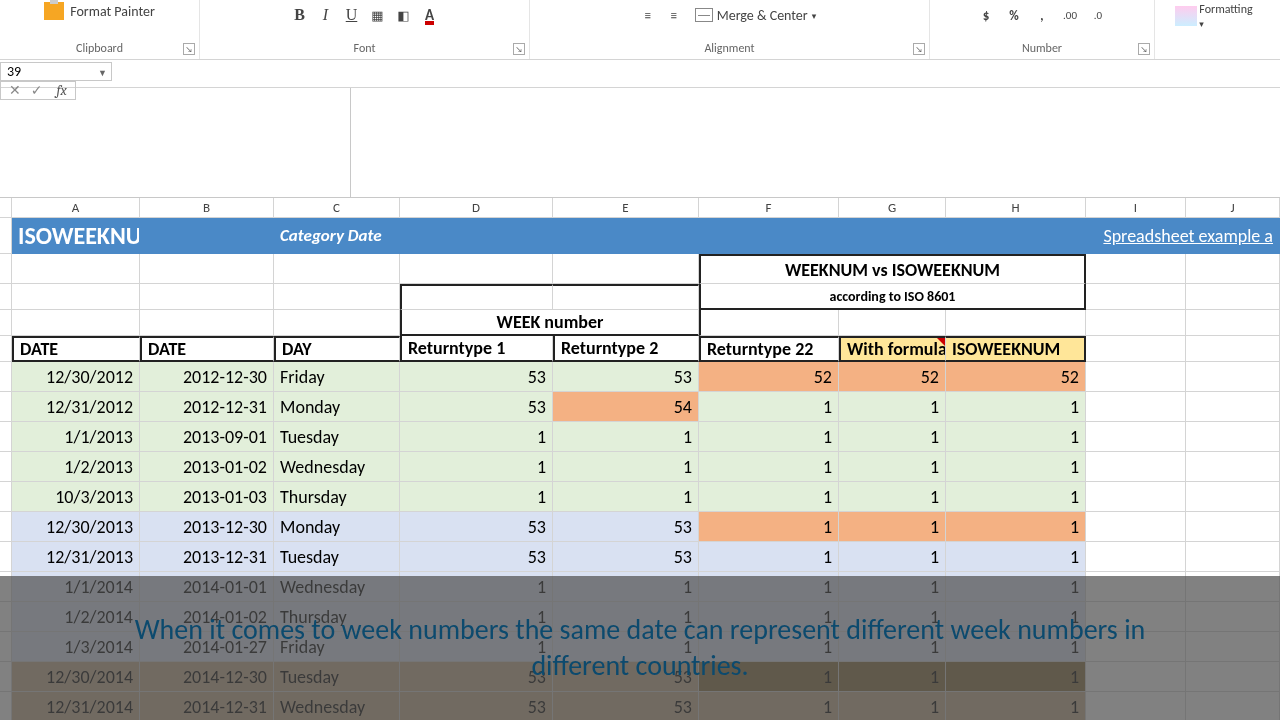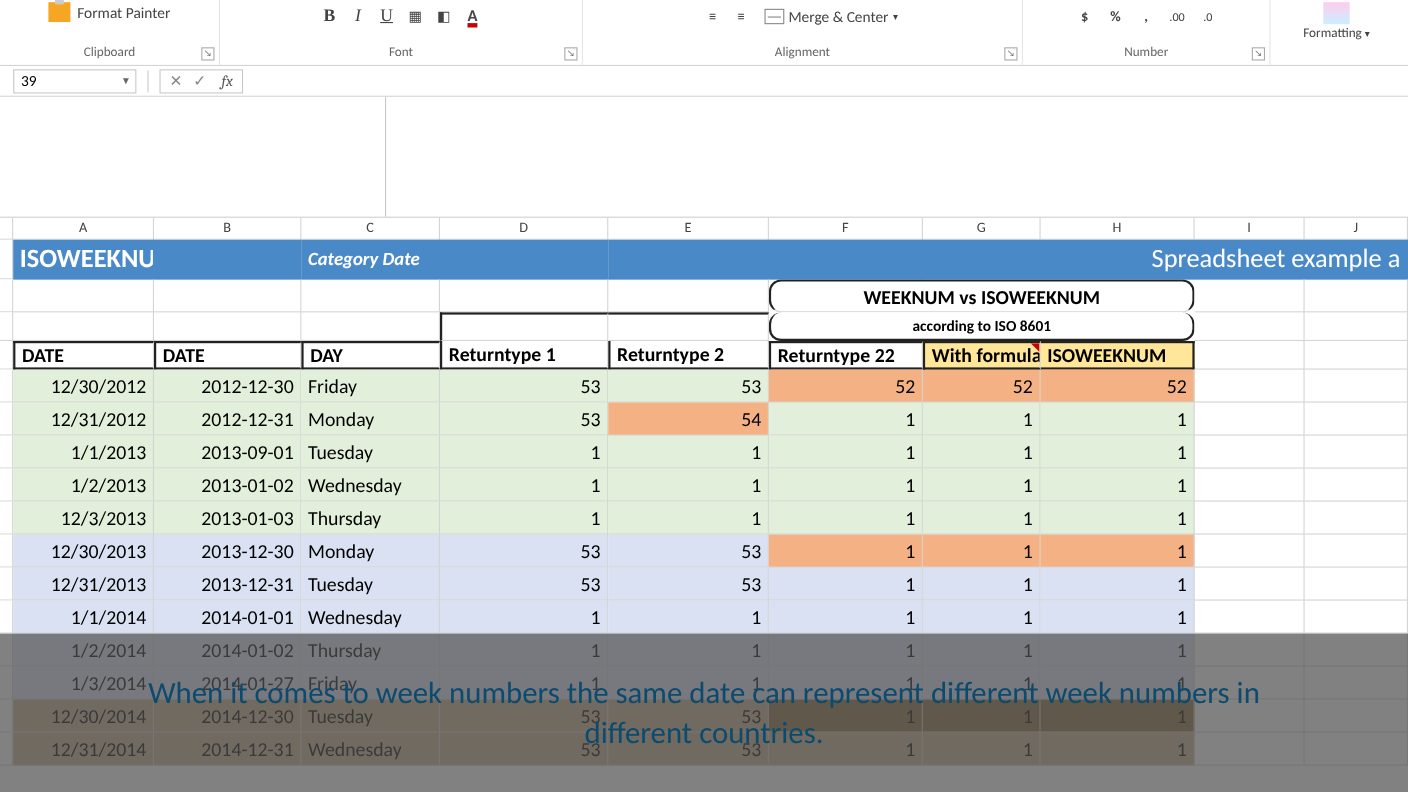--- a/index.html
+++ b/index.html
@@ -28,25 +28,25 @@
   .color-A { position:relative; font-weight:bold; font-size:15px;}
   .color-A::after { content:""; position:absolute; left:0; right:0; bottom:-1px; height:4px; background:#c00;}
 
   .align-tools { display:flex; align-items:center; gap:4px; padding-top:4px; flex-wrap:wrap;}
   .merge-btn { display:flex; align-items:center; gap:4px; padding:2px 6px; font-size:14px; color:#444;}
   .merge-icon { width:18px; height:14px; border:1px solid #888; position:relative;}
   .merge-icon::after{content:""; position:absolute; top:50%; left:2px; right:2px; height:1px; background:#888;}
 
   .num-tools { display:flex; align-items:center; gap:6px; padding-top:4px;}
   .small-dec { font-size:11px; color:#444; position:relative;}
-  .cond-fmt { display:flex; flex-direction:column; align-items:center; gap:2px; font-size:12px; color:#444; padding-top:2px;}
+  .cond-fmt { display:flex; flex-direction:row; align-items:center; gap:2px; font-size:12px; color:#444; padding-top:2px;}
   .cond-fmt-icon { width:24px; height:20px; background: linear-gradient(#fce,#cef);}
 
   
-  .name-bar { height: 28px; display:flex; align-items:center; border-bottom:1px solid #d4d4d4; padding: 2px 12px; }
+  .name-bar { height: 28px; display:flex; align-items:flex-start; border-bottom:1px solid #d4d4d4; padding: 2px 0; flex-direction: column; }
   .name-box { width:112px; height:22px; border:1px solid #c8c8c8; display:flex; align-items:center; padding:0 6px; position:relative; margin-left:0;}
   .name-box .dd { position:absolute; right:4px; top:50%; transform:translateY(-50%); font-size:9px; color:#666;}
   .fx-sep { width:1px; height:20px; background:#ccc; margin:0 10px;}
   .fx-controls { display:flex; align-items:center; gap:10px; border:1px solid #c8c8c8; padding:0 8px; height:22px; color:#888;}
   .fx-label { font-style:italic; font-family:'Cambria',serif; font-size:14px; color:#555; margin-left:4px;}
   .formula-input { flex:1; height:22px; margin-left:10px;}
 
   
   .formula-expand { height: 110px; border-bottom:1px solid #c8c8c8; position:relative;}
   .formula-expand::after { content:""; position:absolute; left:350px; top:0; bottom:0; width:1px; background:#c8c8c8;}
@@ -61,28 +61,28 @@
   .rows { }
   .srow { display:flex; height:30px; }
   .srow.title { height:36px;}
   .srow.short { height:26px;}
   .cell { border-right:1px solid #d4d4d4; border-bottom:1px solid #d4d4d4; padding:0 6px; display:flex; align-items:center; flex-shrink:0; font-size:18px; overflow:hidden; white-space:nowrap;}
   .row-gutter { width:12px; border-right:1px solid #d4d4d4; border-bottom:1px solid #d4d4d4; background:#fff; flex-shrink:0;}
 
   .title-bar { background:#4a89c7; color:#fff; border-color:#4a89c7;}
   .title-bar.func { font-weight:bold; font-size:24px;}
   .title-bar.cat { font-style:italic; font-size:17px; font-weight:bold;}
-  .title-bar.right { justify-content:flex-end; font-size:24px;}
+  .title-bar.right { justify-content:flex-end; font-size:18px;text-decoration:underline;}
   .thick-top { border-top:2px solid #222 !important;}
   .thick-bottom { border-bottom:2px solid #222 !important;}
   .thick-left { border-left:2px solid #222 !important;}
   .thick-right { border-right:2px solid #222 !important;}
 
   .hdr-bold { font-weight:bold; font-size:18px;}
-  .center { justify-content:center; text-align:center;border-radius:11px;}
+  .center { justify-content:center; text-align:center;}
   .rnum { justify-content:flex-end;}
 
   .bg-green { background:#e2efda;}
   .bg-blue { background:#d9e1f2;}
   .bg-orange { background:#f4b183;}
   .bg-yellow { background:#ffe699;}
   .bg-tan { background:#c6ac8d;}
   .bg-dkolive { background:#8a6f3e;}
 
   .comment-ind { position:relative;}
@@ -215,20 +215,32 @@
       <div class="cell cA"></div>
       <div class="cell cB"></div>
       <div class="cell cC"></div>
       <div class="cell cD thick-top thick-left"></div>
       <div class="cell cE thick-top"></div>
       <div class="cell hdr-bold center thick-left thick-right thick-bottom" style="width:387px; font-weight:bold; font-size:14px;">according to ISO 8601</div>
       <div class="cell cI"></div>
       <div class="cell cJ"></div>
     </div>
 
+    <div class="srow short">
+      <div class="row-gutter"></div>
+      <div class="cell cA"></div>
+      <div class="cell cB"></div>
+      <div class="cell cC"></div>
+      <div class="cell hdr-bold center thick-left thick-bottom" style="width:299px;">WEEK number</div>
+      <div class="cell cF thick-left"></div>
+      <div class="cell cG"></div>
+      <div class="cell cH"></div>
+      <div class="cell cI"></div>
+      <div class="cell cJ"></div>
+    </div>
 
     <div class="srow short">
       <div class="row-gutter"></div>
       <div class="cell cA hdr-bold thick-top thick-bottom thick-left">DATE</div>
       <div class="cell cB hdr-bold thick-top thick-bottom thick-left">DATE</div>
       <div class="cell cC hdr-bold thick-top thick-bottom thick-left">DAY</div>
       <div class="cell cD hdr-bold thick-bottom thick-left">Returntype 1</div>
       <div class="cell cE hdr-bold thick-bottom thick-left">Returntype 2</div>
       <div class="cell cF hdr-bold thick-top thick-bottom thick-left">Returntype 22</div>
       <div class="cell cG hdr-bold thick-top thick-bottom thick-left bg-yellow comment-ind">With formula</div>
@@ -285,21 +297,21 @@
           <div class="cell cD bg-green rnum">1</div>
           <div class="cell cE bg-green rnum">1</div>
           <div class="cell cF bg-green rnum">1</div>
           <div class="cell cG bg-green rnum">1</div>
           <div class="cell cH bg-green rnum">1</div>
           <div class="cell cI"></div>
           <div class="cell cJ"></div>
         </div>
         <div class="srow">
           <div class="row-gutter"></div>
-          <div class="cell cA bg-green rnum">12/3/2013</div>
+          <div class="cell cA bg-green rnum">10/3/2013</div>
           <div class="cell cB bg-green rnum">2013-01-03</div>
           <div class="cell cC bg-green">Thursday</div>
           <div class="cell cD bg-green rnum">1</div>
           <div class="cell cE bg-green rnum">1</div>
           <div class="cell cF bg-green rnum">1</div>
           <div class="cell cG bg-green rnum">1</div>
           <div class="cell cH bg-green rnum">1</div>
           <div class="cell cI"></div>
           <div class="cell cJ"></div>
         </div>

